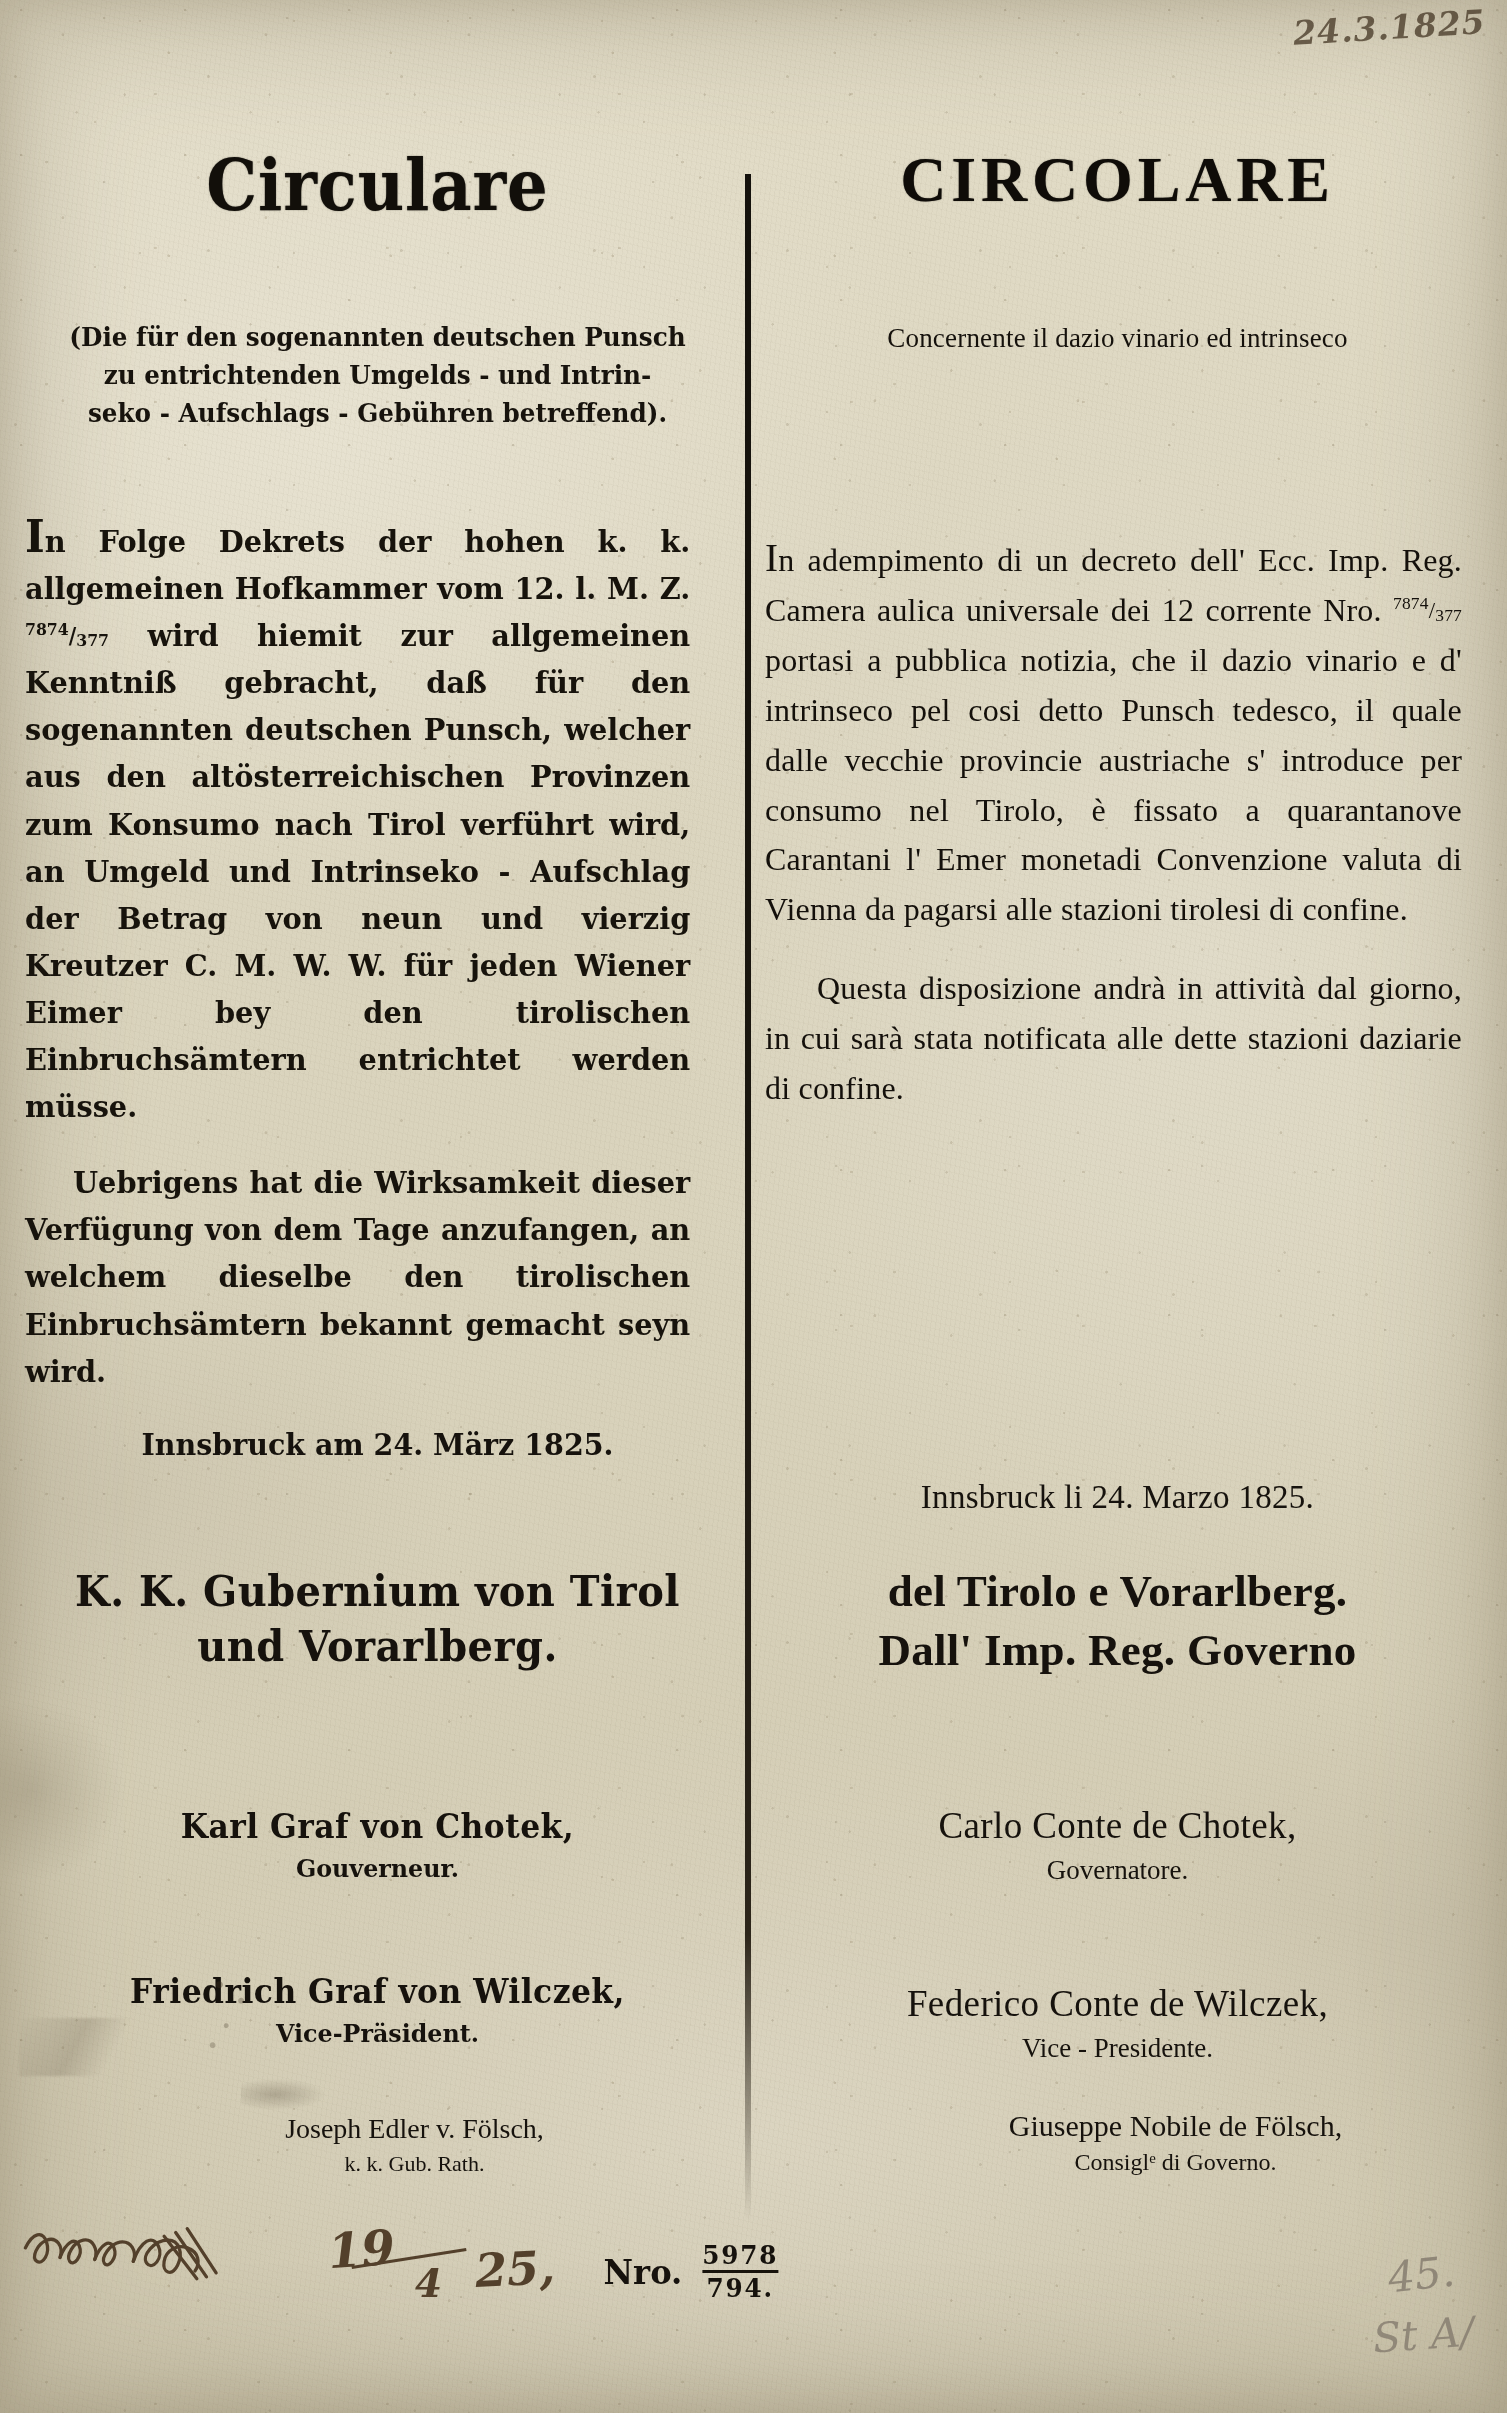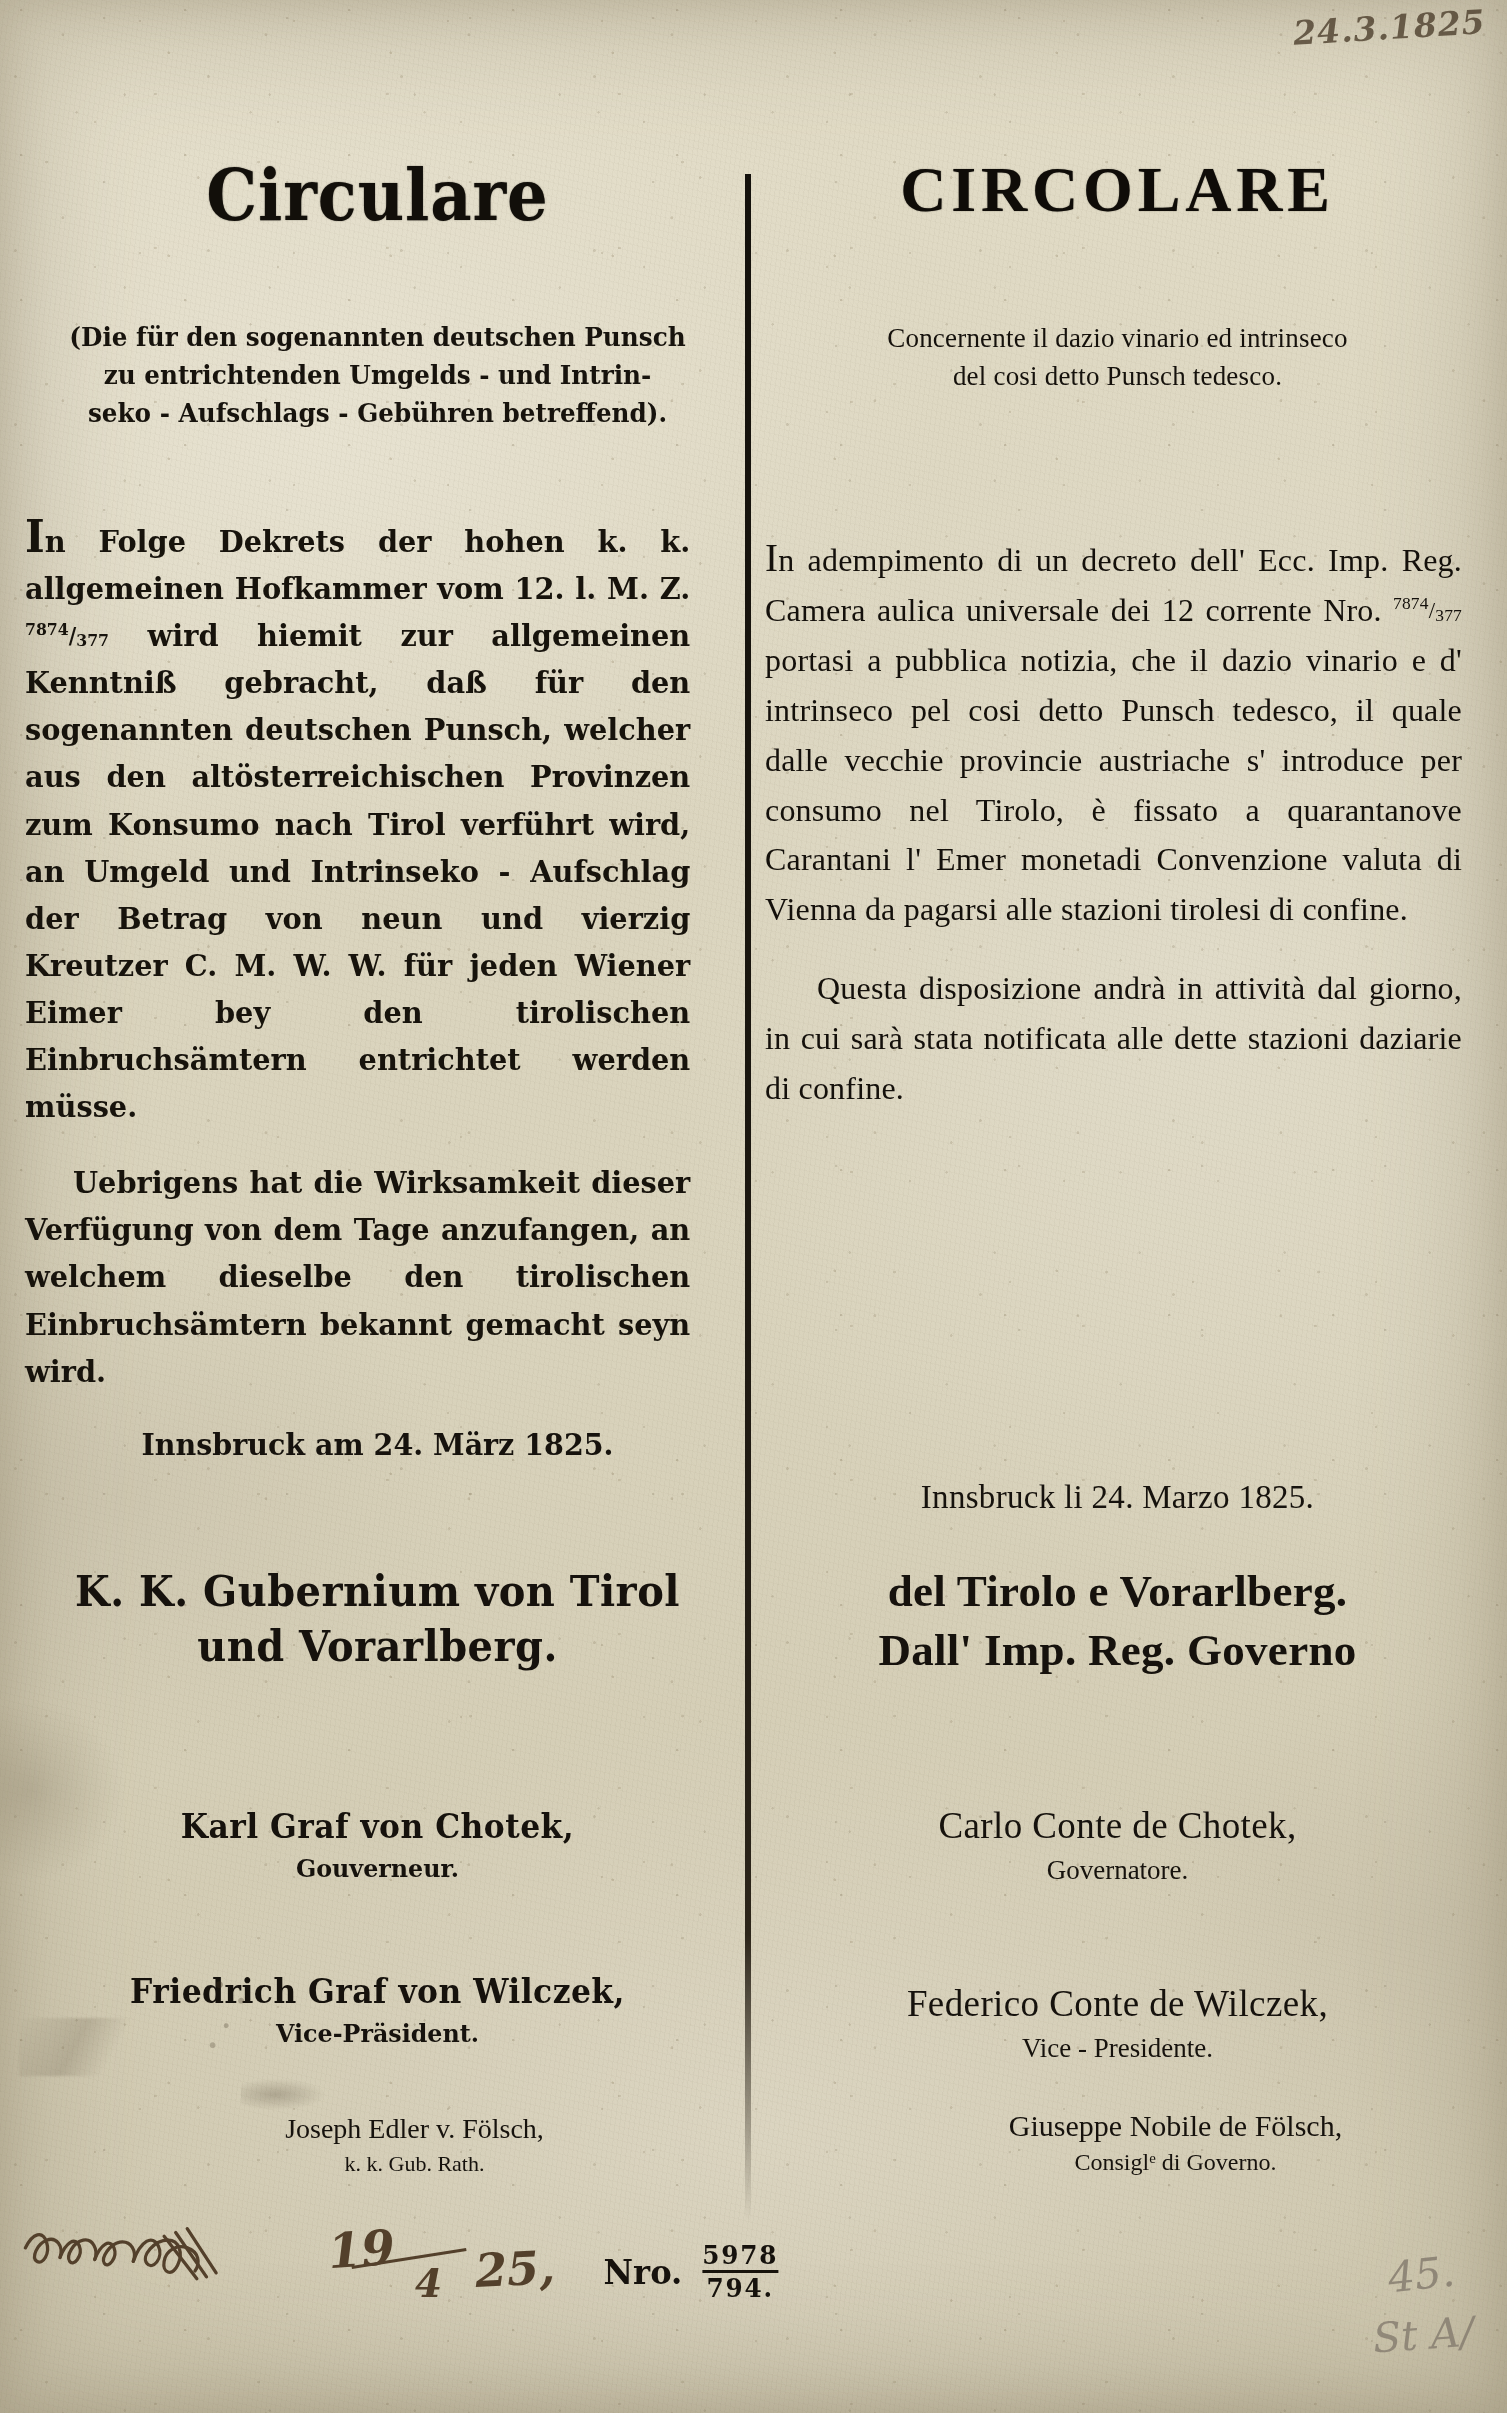--- a/index.html
+++ b/index.html
@@ -105,21 +105,21 @@
   
   .col {
     position: absolute;
     top: 0;
     width: 705px;
   }
   #col-de { left: 25px; }
   #col-it { left: 765px; }
 
   
-  .headline-row { position: absolute; top: 153px; width: 100%; text-align: center; }
+  .headline-row { position: absolute; top: 143px; width: 100%; text-align: center; }
   .title-de {
     font-family: "DejaVu Serif", serif;
     font-weight: 700;
     font-size: 71px;
     letter-spacing: 1px;
     color: #120f0a;
     text-shadow: 0 0 1.4px rgba(20,16,10,.6);
     transform: scaleX(.9);
   }
   .title-it {
@@ -421,21 +421,20 @@
 
     <div class="col" id="col-it">
 
       <div class="headline-row">
         <div class="title-it">CIRCOLARE</div>
       </div>
 
       <div class="sub-row">
         <div class="sub-it">
           <div>Concernente il dazio vinario ed intrinseco</div>
-          <div>del cosi detto Punsch tedesco.</div>
         </div>
       </div>
 
       <div class="body-it">
         <p><span class="dropcap-it">I</span><span>n adempimento di un decreto dell' Ecc. Imp. Reg. Camera aulica universale dei 12 corrente Nro. </span><span class="frac"><span class="num">7874</span><span class="sl">/</span><span class="den">377</span></span><span> portasi a pubblica notizia, che il dazio vinario e d' intrinseco pel cosi detto Punsch tedesco, il quale dalle vecchie provincie austriache s' introduce per consumo nel Tirolo, è fissato a quarantanove Carantani l' Emer monetadi Convenzione valuta di Vienna da pagarsi alle stazioni tirolesi di confine.</span></p>
 
         <p class="indent">Questa disposizione andrà in attività dal giorno, in cui sarà stata notificata alle dette stazioni daziarie di confine.</p>
       </div>
 
       <div class="dateline-it">Innsbruck li 24. Marzo 1825.</div>

